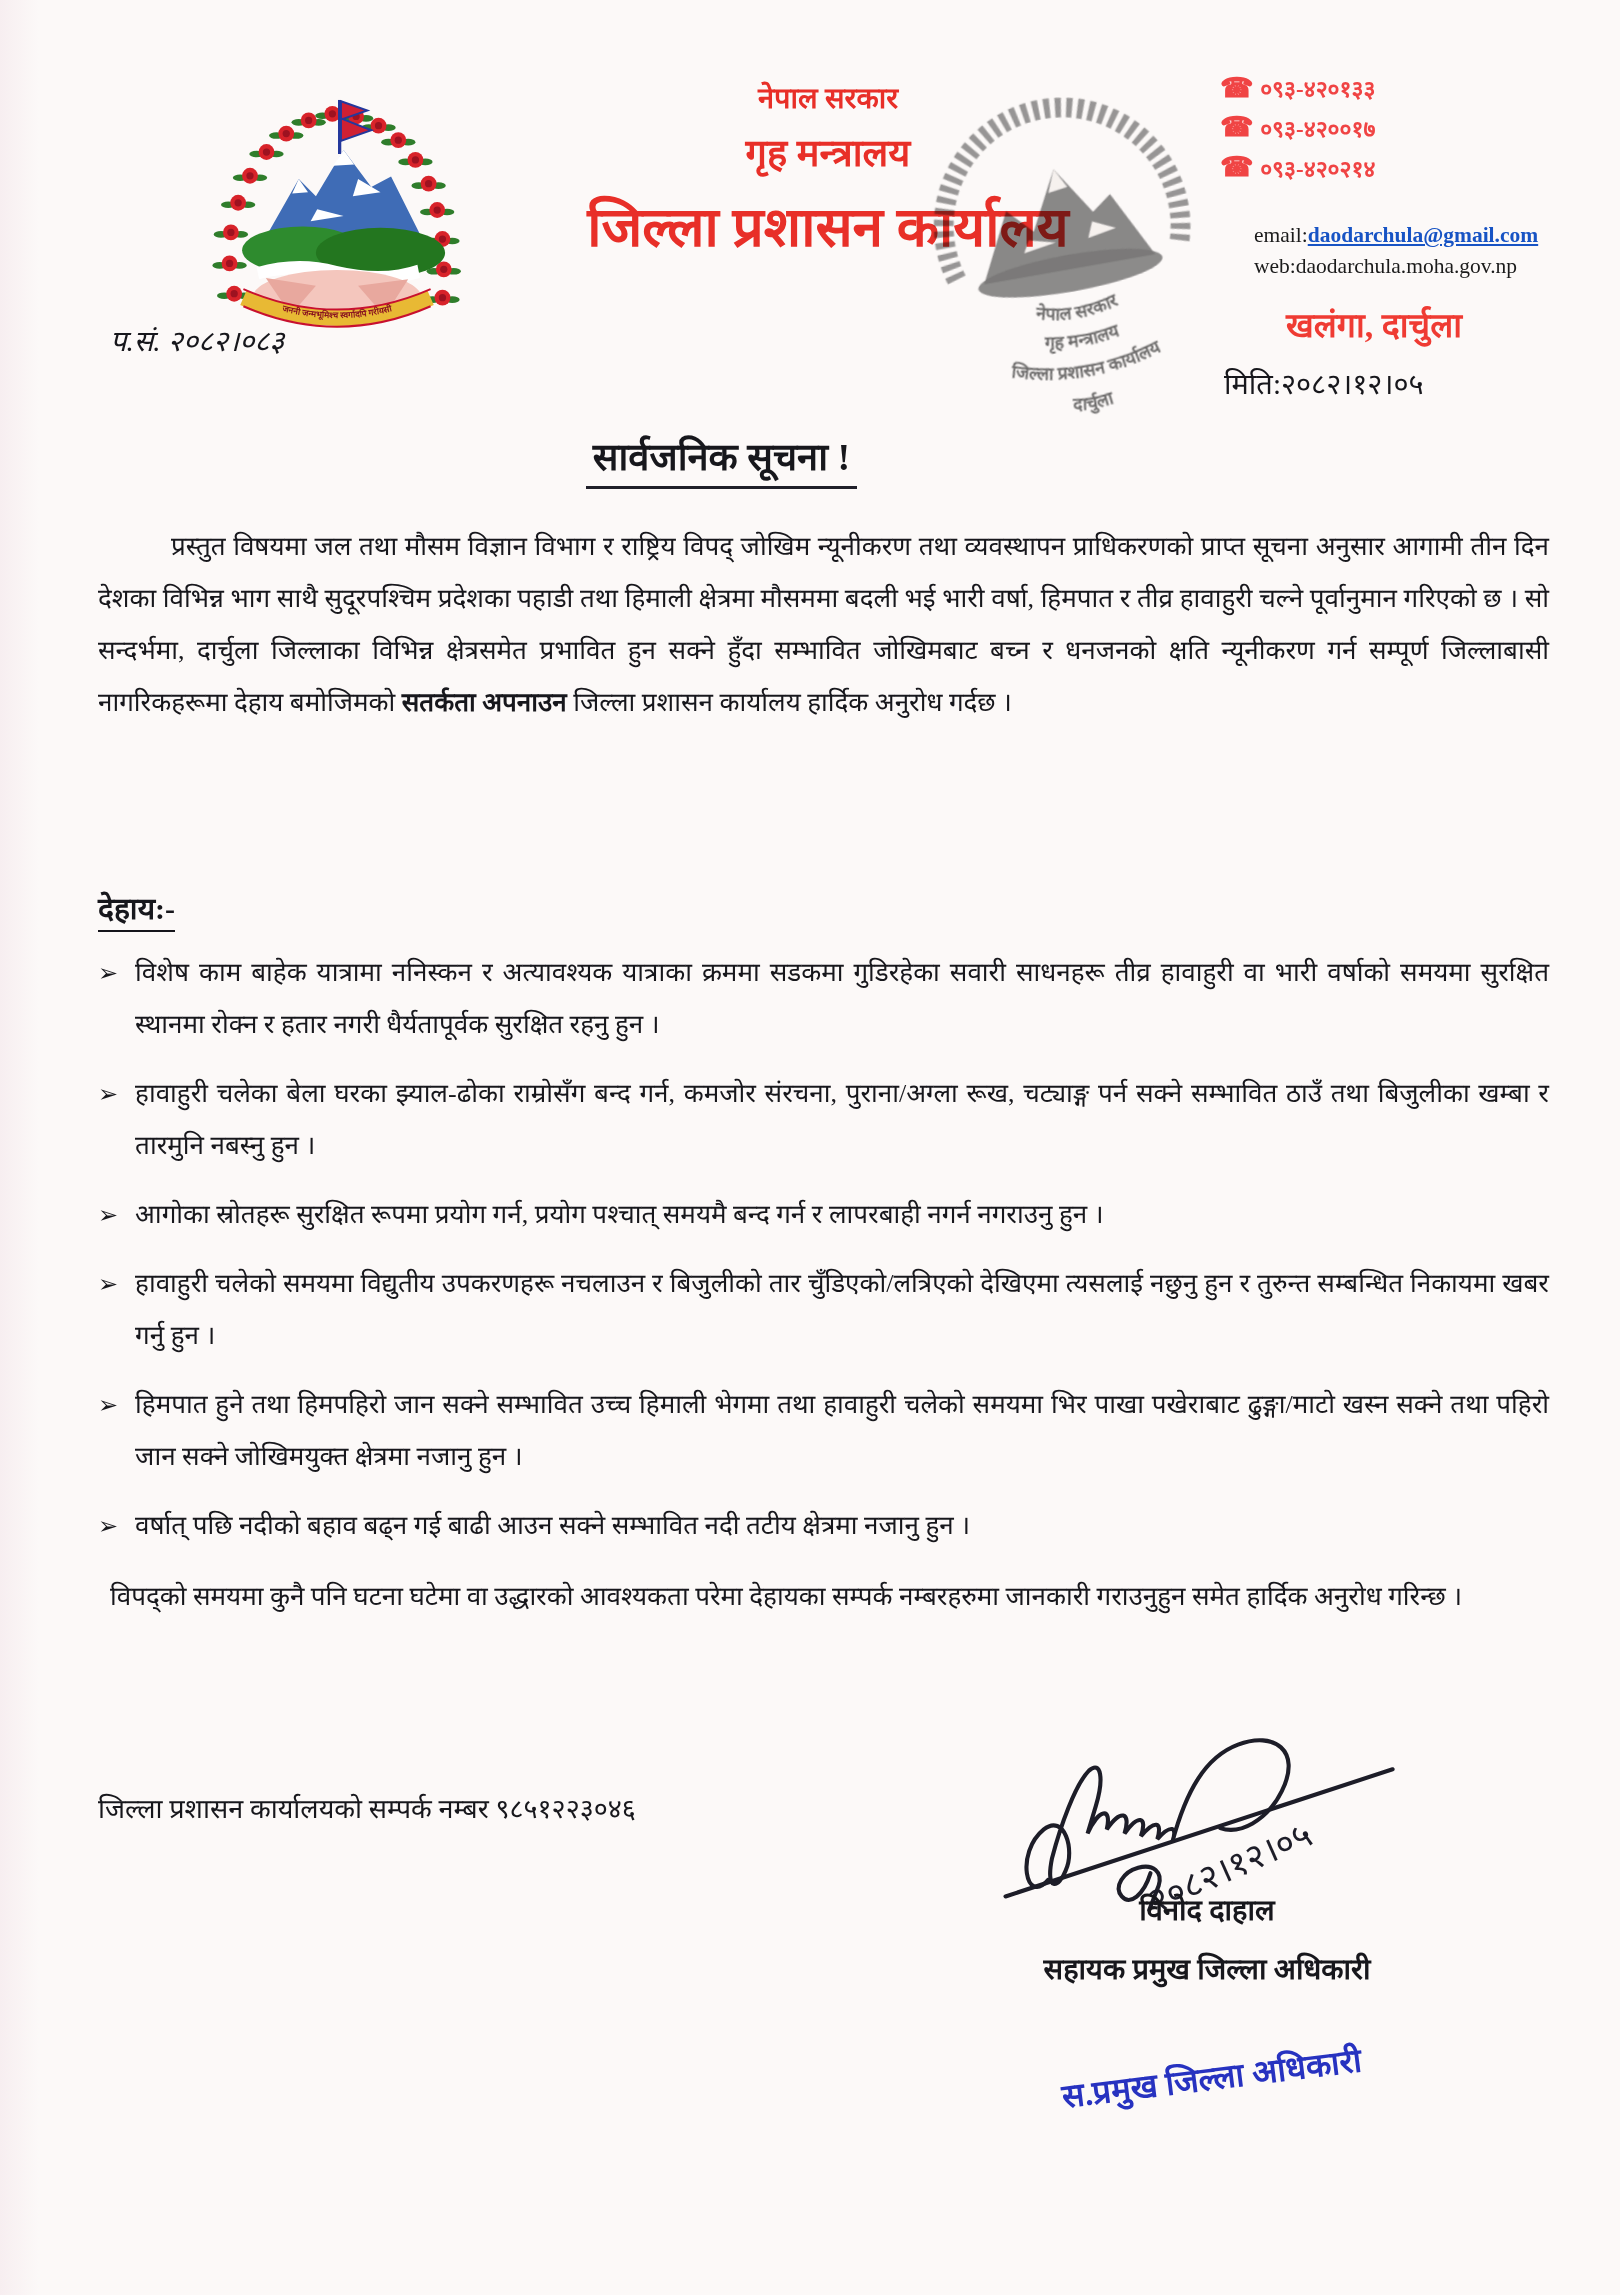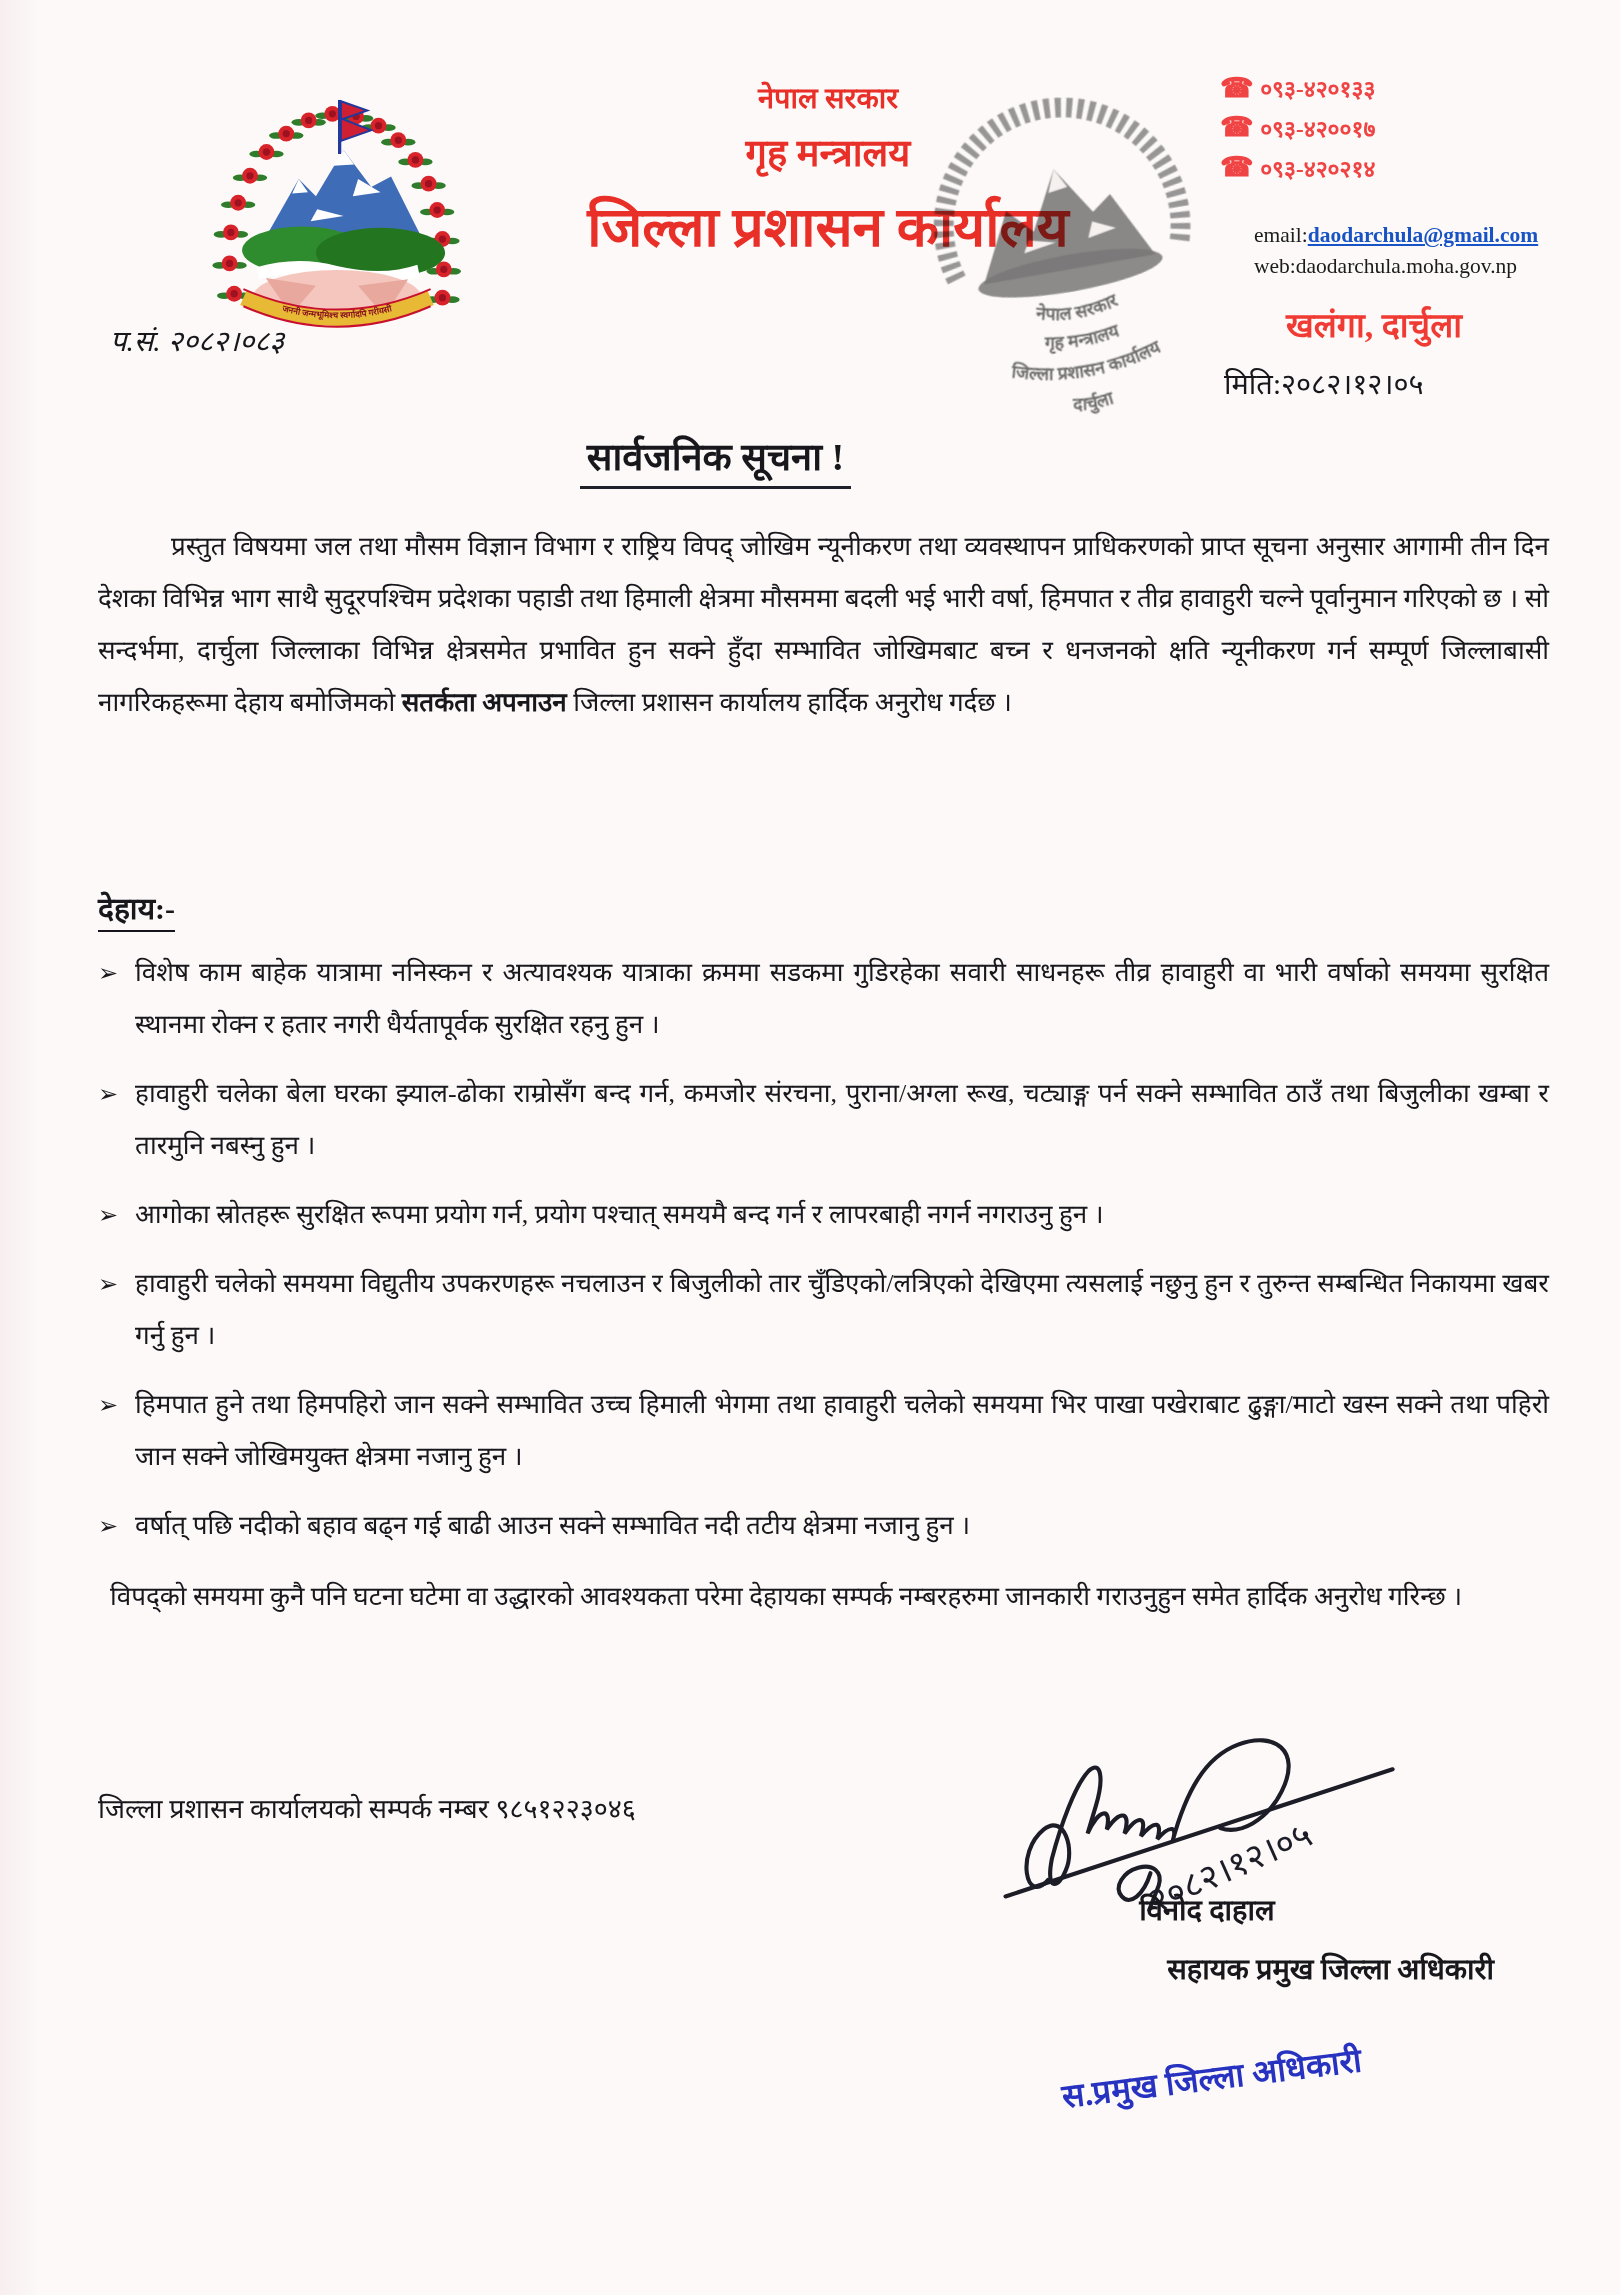--- a/index.html
+++ b/index.html
@@ -19,36 +19,36 @@
   .phones{position:absolute;left:1220px;top:72px;color:#f04444;font-weight:bold;font-size:23px;}
   .ph-row{display:flex;align-items:center;gap:6.5px;margin-bottom:7.8px;}
   .ph-ic{font-size:27px;line-height:1;}
   .mailweb{position:absolute;left:1219px;top:220px;font-size:21.5px;color:#1b1b1b;line-height:1.45;}
   .mw-lbl{font-weight:normal;margin-left:35px;}
   .mail{color:#1753c4;text-decoration:underline;cursor:pointer;font-weight:bold;}
   .refno{position:absolute;left:110px;top:320px;font-size:29px;font-style:italic;}
   .place{position:absolute;left:1224px;top:301px;width:300px;text-align:center;color:#ef3b33;font-weight:bold;font-size:34px;}
   .dateline{position:absolute;left:1224px;top:363px;font-size:29px;}
   
-  .title{position:absolute;left:96px;top:429px;width:1239px;text-align:center;}
+  .title{position:absolute;left:102px;top:429px;width:1239px;text-align:center;}
   .title-inner{font-size:38px;font-weight:bold;border-bottom:3.3px solid #20202a;padding:0 6.5px 7.8px;}
   .para1{position:absolute;left:98px;top:521px;width:1451px;font-size:26px;line-height:52px;text-align:justify;text-indent:73px;}
   .dehaya{position:absolute;left:98px;top:887px;font-size:30px;font-weight:bold;}
   .dehaya span{border-bottom:2.6px solid #15151b;padding-bottom:4.6px;}
   .blist{position:absolute;left:98px;top:947px;width:1451px;}
   .bitem{display:flex;gap:17px;margin-bottom:17px;}
   .bmark{font-size:24px;line-height:52px;flex:0 0 auto;}
   .btext{flex:1;font-size:26px;line-height:52px;text-align:justify;}
   .closing{position:absolute;left:110px;top:1571px;width:1451px;font-size:26px;line-height:52px;text-align:justify;}
   .contact1{position:absolute;left:98px;top:1720px;font-size:27px;}
   .contact2{position:absolute;left:98px;top:1789px;font-size:27px;}
   
   .sig{position:absolute;left:985px;top:1667px;width:424px;height:251px;}
   .sig-name{position:absolute;left:1018px;top:1889px;width:378px;text-align:center;font-size:29px;font-weight:bold;}
-  .sig-desig{position:absolute;left:920px;top:1948px;width:574px;text-align:right;font-size:29px;font-weight:bold;}
+  .sig-desig{position:absolute;left:920px;top:1948px;width:574px;text-align:center;font-size:29px;font-weight:bold;}
   .blue-stamp{position:absolute;left:1062px;top:2073px;font-size:33px;font-weight:bold;color:#2732c0;transform:rotate(-7deg);transform-origin:left center;white-space:nowrap;}
 </style>
 </head>
 <body>
 
 <div class="page">
 
   <div class="emblem">
     <svg viewBox="0 0 440 400" width="290" height="264">
       <defs>

